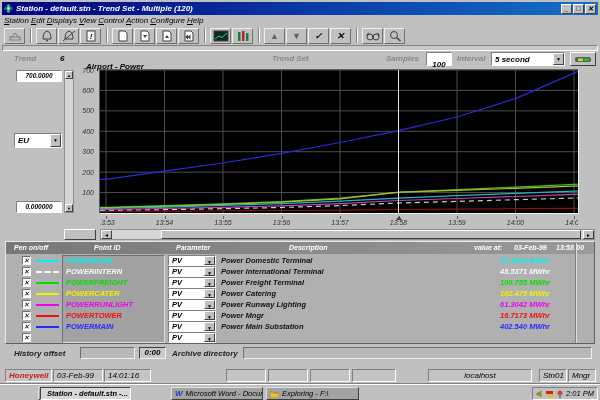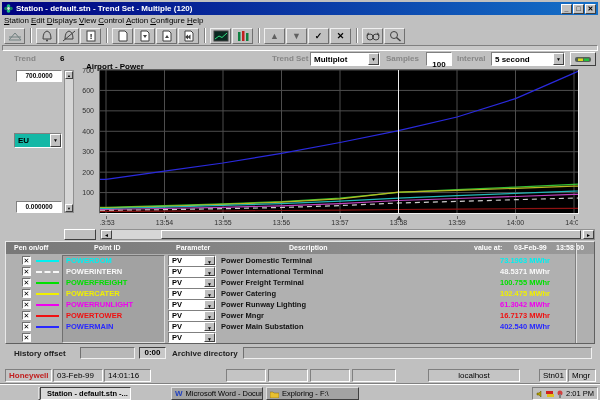--- a/index.html
+++ b/index.html
@@ -1,18 +1,18 @@
 <!DOCTYPE html>
 <html><head>
 <meta charset="utf-8">
 <style>
   * { margin:0; padding:0; box-sizing:border-box; }
   html,body { width:600px; height:400px; overflow:hidden; }
   body { font-family:"Liberation Sans", sans-serif; background:#c0c0c0; }
-  .screen { position:relative; width:600px; height:400px; background:#c0c0c0; }
+  .screen { position:relative; width:600px; height:400px; background:#c0c0c0;font-style:italic; }
   .abs { position:absolute; }
 
   
   .out { border:1px solid; border-color:#ffffff #404040 #404040 #ffffff; background:#c0c0c0; }
   .out2 { border:1px solid; border-color:#dfdfdf #404040 #404040 #dfdfdf; background:#a3a3a3;margin-left:36px; }
   .in  { border:1px solid; border-color:#808080 #ffffff #ffffff #808080; }
   .whitefield { background:#ffffff; border:1px solid; border-color:#808080 #ffffff #ffffff #808080; }
 
   
   .titlebar { left:2px; top:2px; width:596px; height:13px; background:linear-gradient(90deg,#000080,#1470c8); display:flex; align-items:center; padding:0 2px; }
@@ -199,24 +199,20 @@
     </div>
   </div>
 
   <div class="abs substrip"></div>
 
   <div class="abs" style="left:2px;top:52px;width:596px;height:15px;">
     <span class="abs graylab" style="left:12px;top:2px">Trend</span>
     <span class="abs blklab" style="left:58px;top:2px">6</span>
     <span class="abs blklab" style="left:84px;top:10px">Airport - Power</span>
     <span class="abs graylab" style="left:270px;top:2px">Trend Set</span>
-    <div class="abs combo" style="left:308px;top:0px;width:70px;height:14px">
-      <span class="ctext">Multiplot</span>
-      <span class="cbtn">▼</span>
-    </div>
     <span class="abs graylab" style="left:384px;top:2px">Samples</span>
     <div class="abs whitefield" style="left:424px;top:0px;width:26px;height:14px;text-align:center">
       <span class="blklab" style="line-height:12px">100</span>
     </div>
     <span class="abs graylab" style="left:455px;top:2px">Interval</span>
     <div class="abs combo" style="left:489px;top:0px;width:74px;height:14px">
       <span class="ctext">5 second</span>
       <span class="cbtn">▼</span>
     </div>
     <div class="abs out" style="left:568px;top:0px;width:26px;height:14px;display:flex;align-items:center;justify-content:center">
@@ -228,21 +224,21 @@
     </div>
   </div>
 
   <div class="abs whitefield scalebox" style="left:16px;top:70px;width:46px;height:12px">
     <span>700.0000</span>
   </div>
   <div class="abs vscroll">
     <span class="vbtn" style="top:0">▲</span>
     <span class="vbtn" style="bottom:0">▼</span>
   </div>
-  <div class="abs combo" style="left:14px;top:133px;width:48px;height:15px;background:#14b8a6">
+  <div class="abs combo" style="left:14px;top:133px;width:48px;height:15px;background:#ffffff">
     <span class="ctext">EU</span>
     <span class="cbtn">▼</span>
   </div>
   <div class="abs whitefield scalebox" style="left:16px;top:201px;width:46px;height:12px">
     <span>0.000000</span>
   </div>
 
   <div class="abs yaxis" id="y-axis">
       <div class="ylab" style="top: 119.071px;">100</div>
       <div class="ylab" style="top: 98.6429px;">200</div>
@@ -427,21 +423,21 @@
     </div>
   </div>
 
   <div class="scell" style="left:5px;width:47px;color:#c02020;font-weight:bold">Honeywell</div>
   <div class="scell" style="left:53px;width:50px">03-Feb-99</div>
   <div class="scell" style="left:104px;width:47px">14:01:16</div>
   <div class="scell" style="left:226px;width:40px"></div>
   <div class="scell" style="left:268px;width:40px"></div>
   <div class="scell" style="left:310px;width:40px"></div>
   <div class="scell" style="left:352px;width:44px"></div>
-  <div class="scell" style="left:428px;width:92px;text-align:center">localhost</div>
+  <div class="scell" style="left:428px;width:104px;text-align:center">localhost</div>
   <div class="scell" style="left:539px;width:28px">Stn01</div>
   <div class="scell" style="left:568px;width:28px">Mngr</div>
 
   <div class="abs taskbar">
     <div class="startbtn out2">
       <span class="flag">
         <div style="background:#d02020"></div>
           <div style="background:#20a020"></div>
           <div style="background:#2040c0"></div>
           <div style="background:#e0c020"></div>

